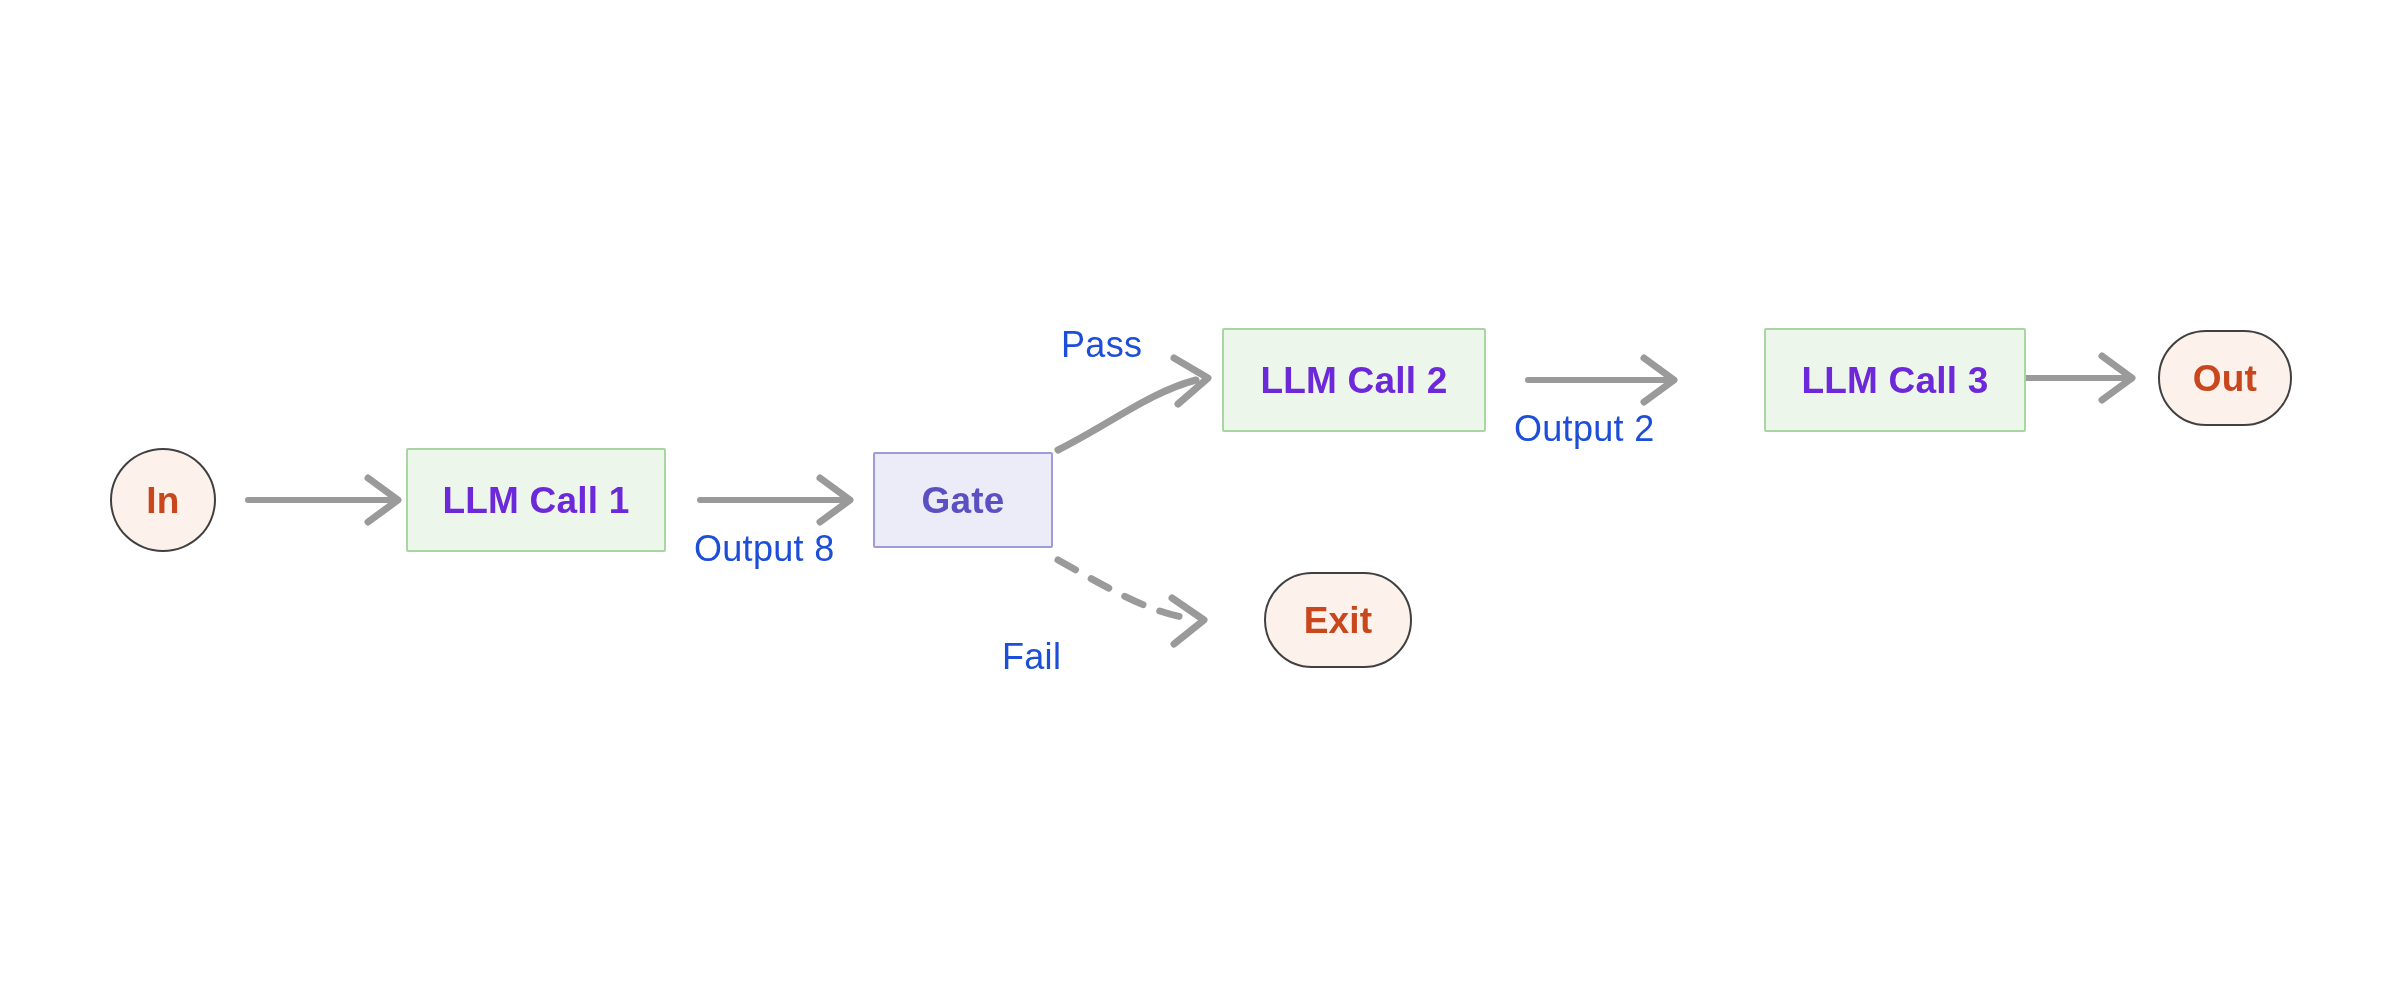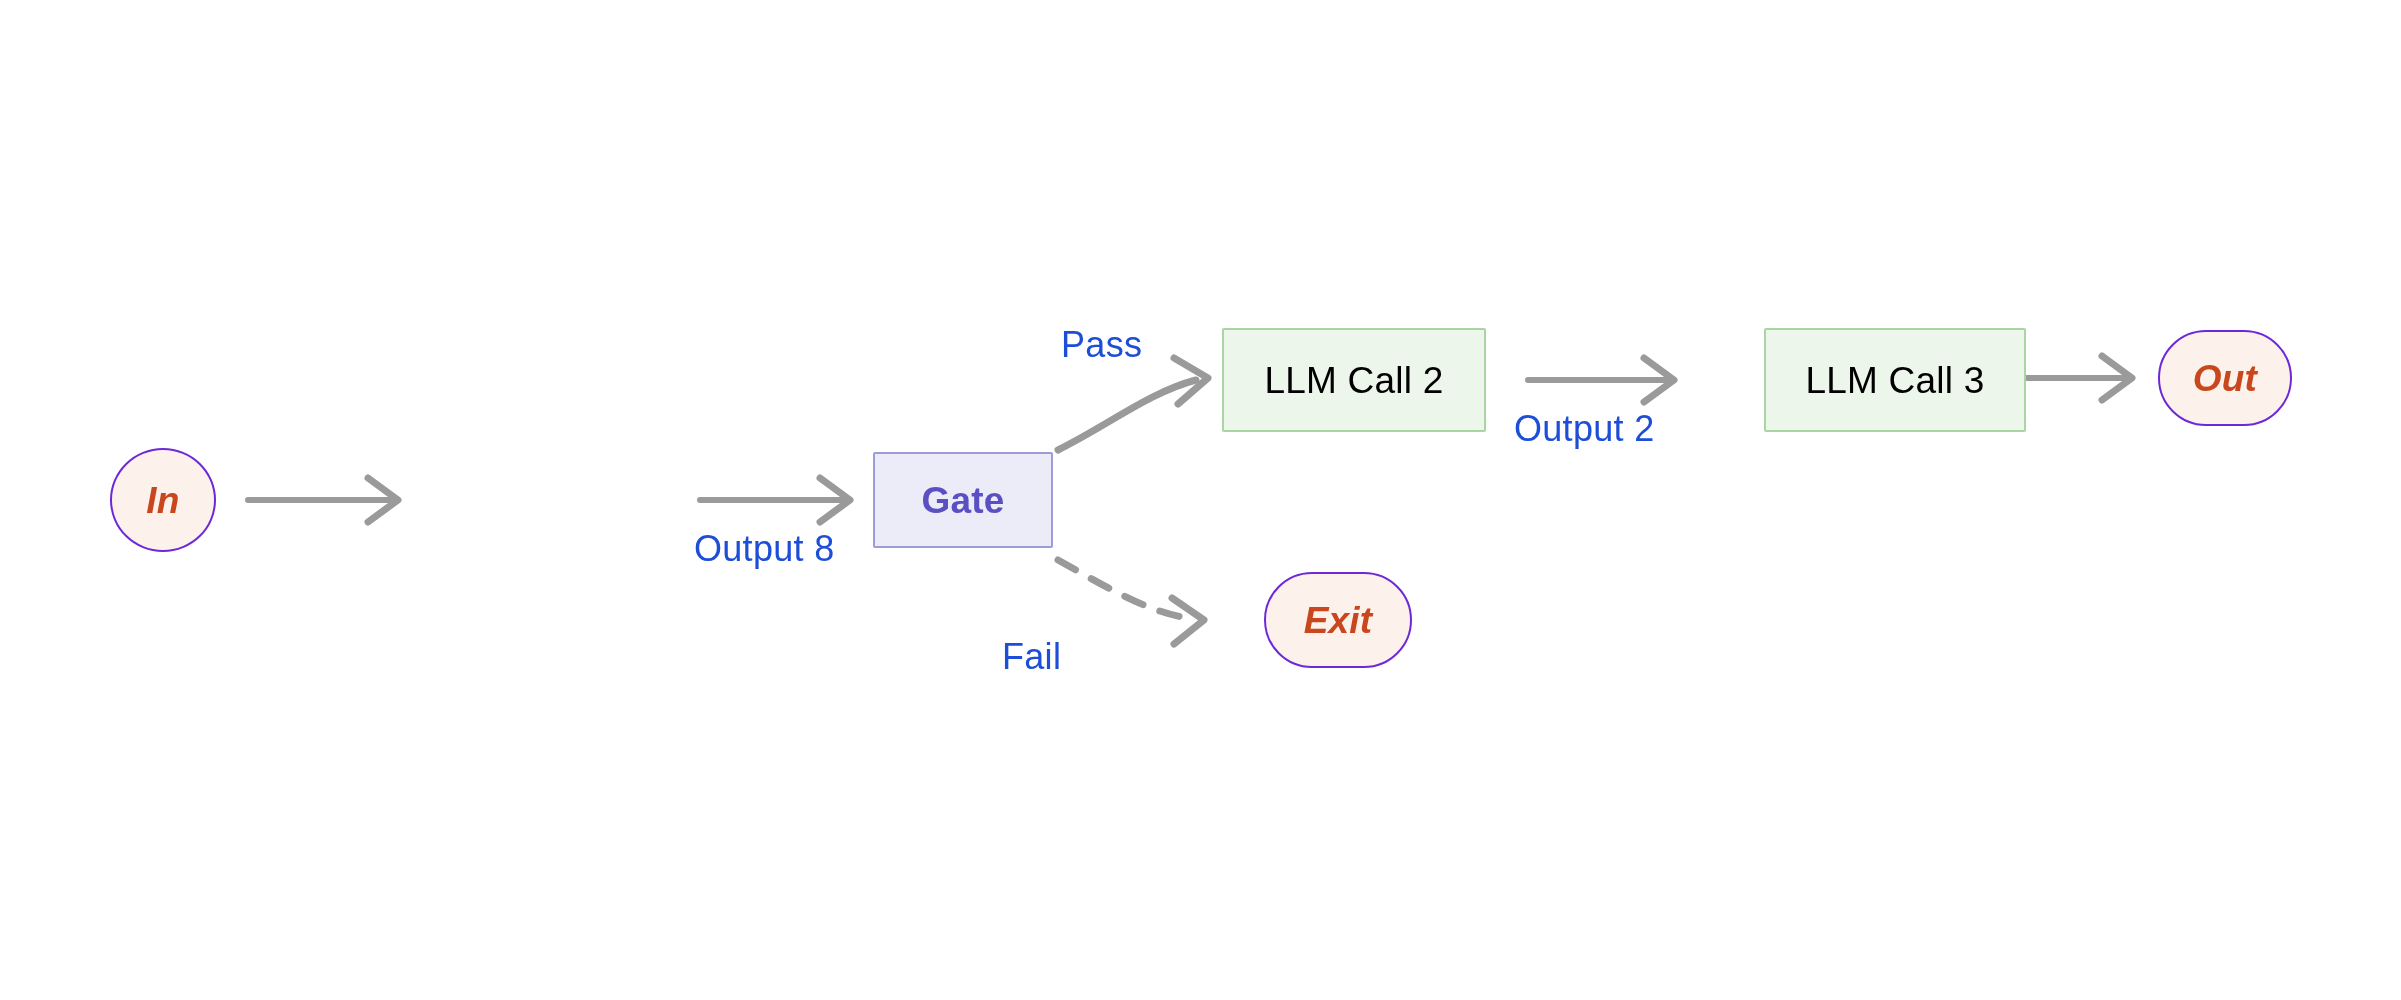--- a/index.html
+++ b/index.html
@@ -29,44 +29,43 @@
   }
   .node-label { line-height:1; }
 
   
   .proc {
     background:#EDF6EA;
     border:2px solid #A9D5A3;
     border-radius:2px;
   }
   .proc .node-label {
-    color:#000000;
+    color:#6d28d9;
     font-size:37px;
-    font-weight:400;
+    font-weight:700;
     letter-spacing:0.2px;
   }
 
   
   .gate {
     background:#ECECF8;
     border:2px solid #9D9CD9;
     border-radius:2px;
   }
   .gate .node-label {
     color:#5A50C2;
     font-size:37px;
     font-weight:700;
     letter-spacing:0.2px;
   }
 
   
   .term {
     background:#FDF1EC;
-    border:2px solid #6d28d9;
-    font-style:italic;
+    border:2px solid #404040;
   }
   .term .node-label {
     color:#C8471C;
     font-size:37px;
     font-weight:700;
     letter-spacing:0.2px;
   }
   .term.circle { border-radius:50%; }
   .term.pill   { border-radius:999px; }
 
@@ -125,20 +124,23 @@
     <g>
       <line x1="1992" y1="378" x2="2126" y2="378" stroke="#9A9A9A" stroke-width="6" stroke-linecap="round"></line>
       <polyline points="2102,356 2132,378 2102,400" fill="none" stroke="#9A9A9A" stroke-width="7" stroke-linecap="round" stroke-linejoin="round"></polyline>
     </g>
   </svg>
 
   <div class="node term circle" style="left:110px; top:448px; width:106px; height:104px;">
     <span class="node-label">In</span>
   </div>
 
+  <div class="node proc" style="left:406px; top:448px; width:260px; height:104px;">
+    <span class="node-label">LLM Call 1</span>
+  </div>
 
   <div class="node gate" style="left:873px; top:452px; width:180px; height:96px;">
     <span class="node-label">Gate</span>
   </div>
 
   <div class="node proc" style="left:1222px; top:328px; width:264px; height:104px;">
     <span class="node-label">LLM Call 2</span>
   </div>
 
   <div class="node proc" style="left:1764px; top:328px; width:262px; height:104px;">

